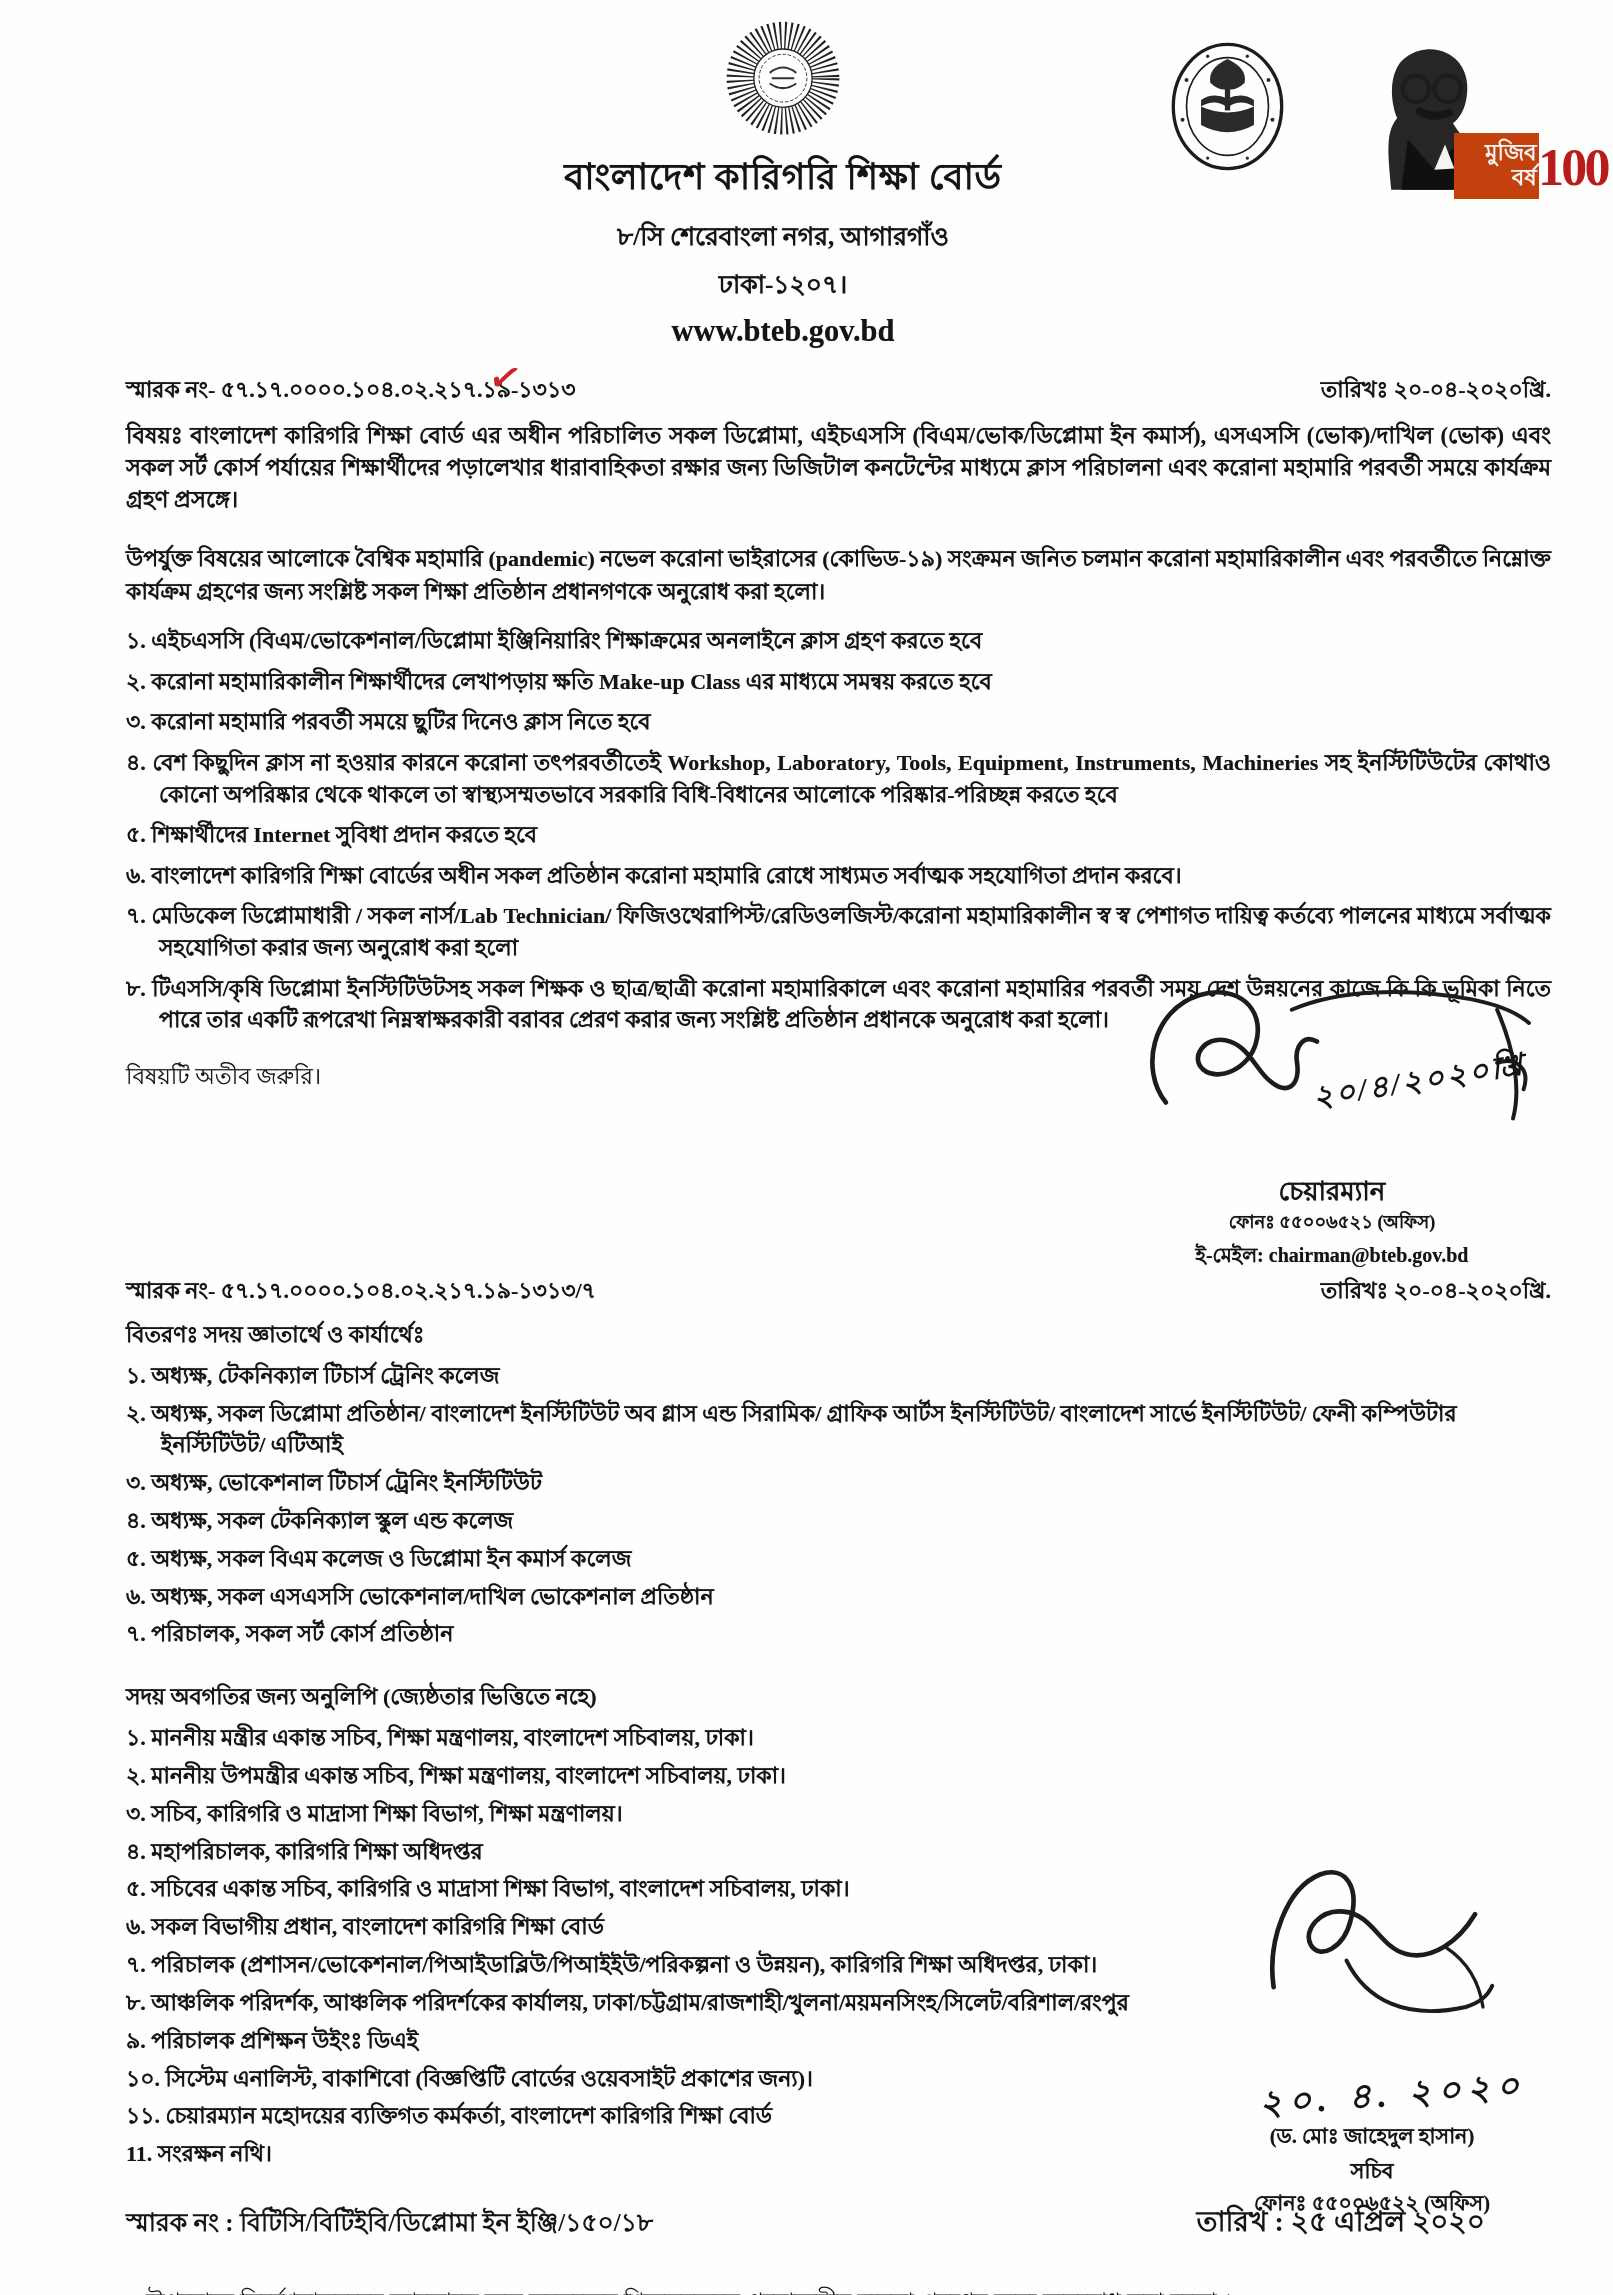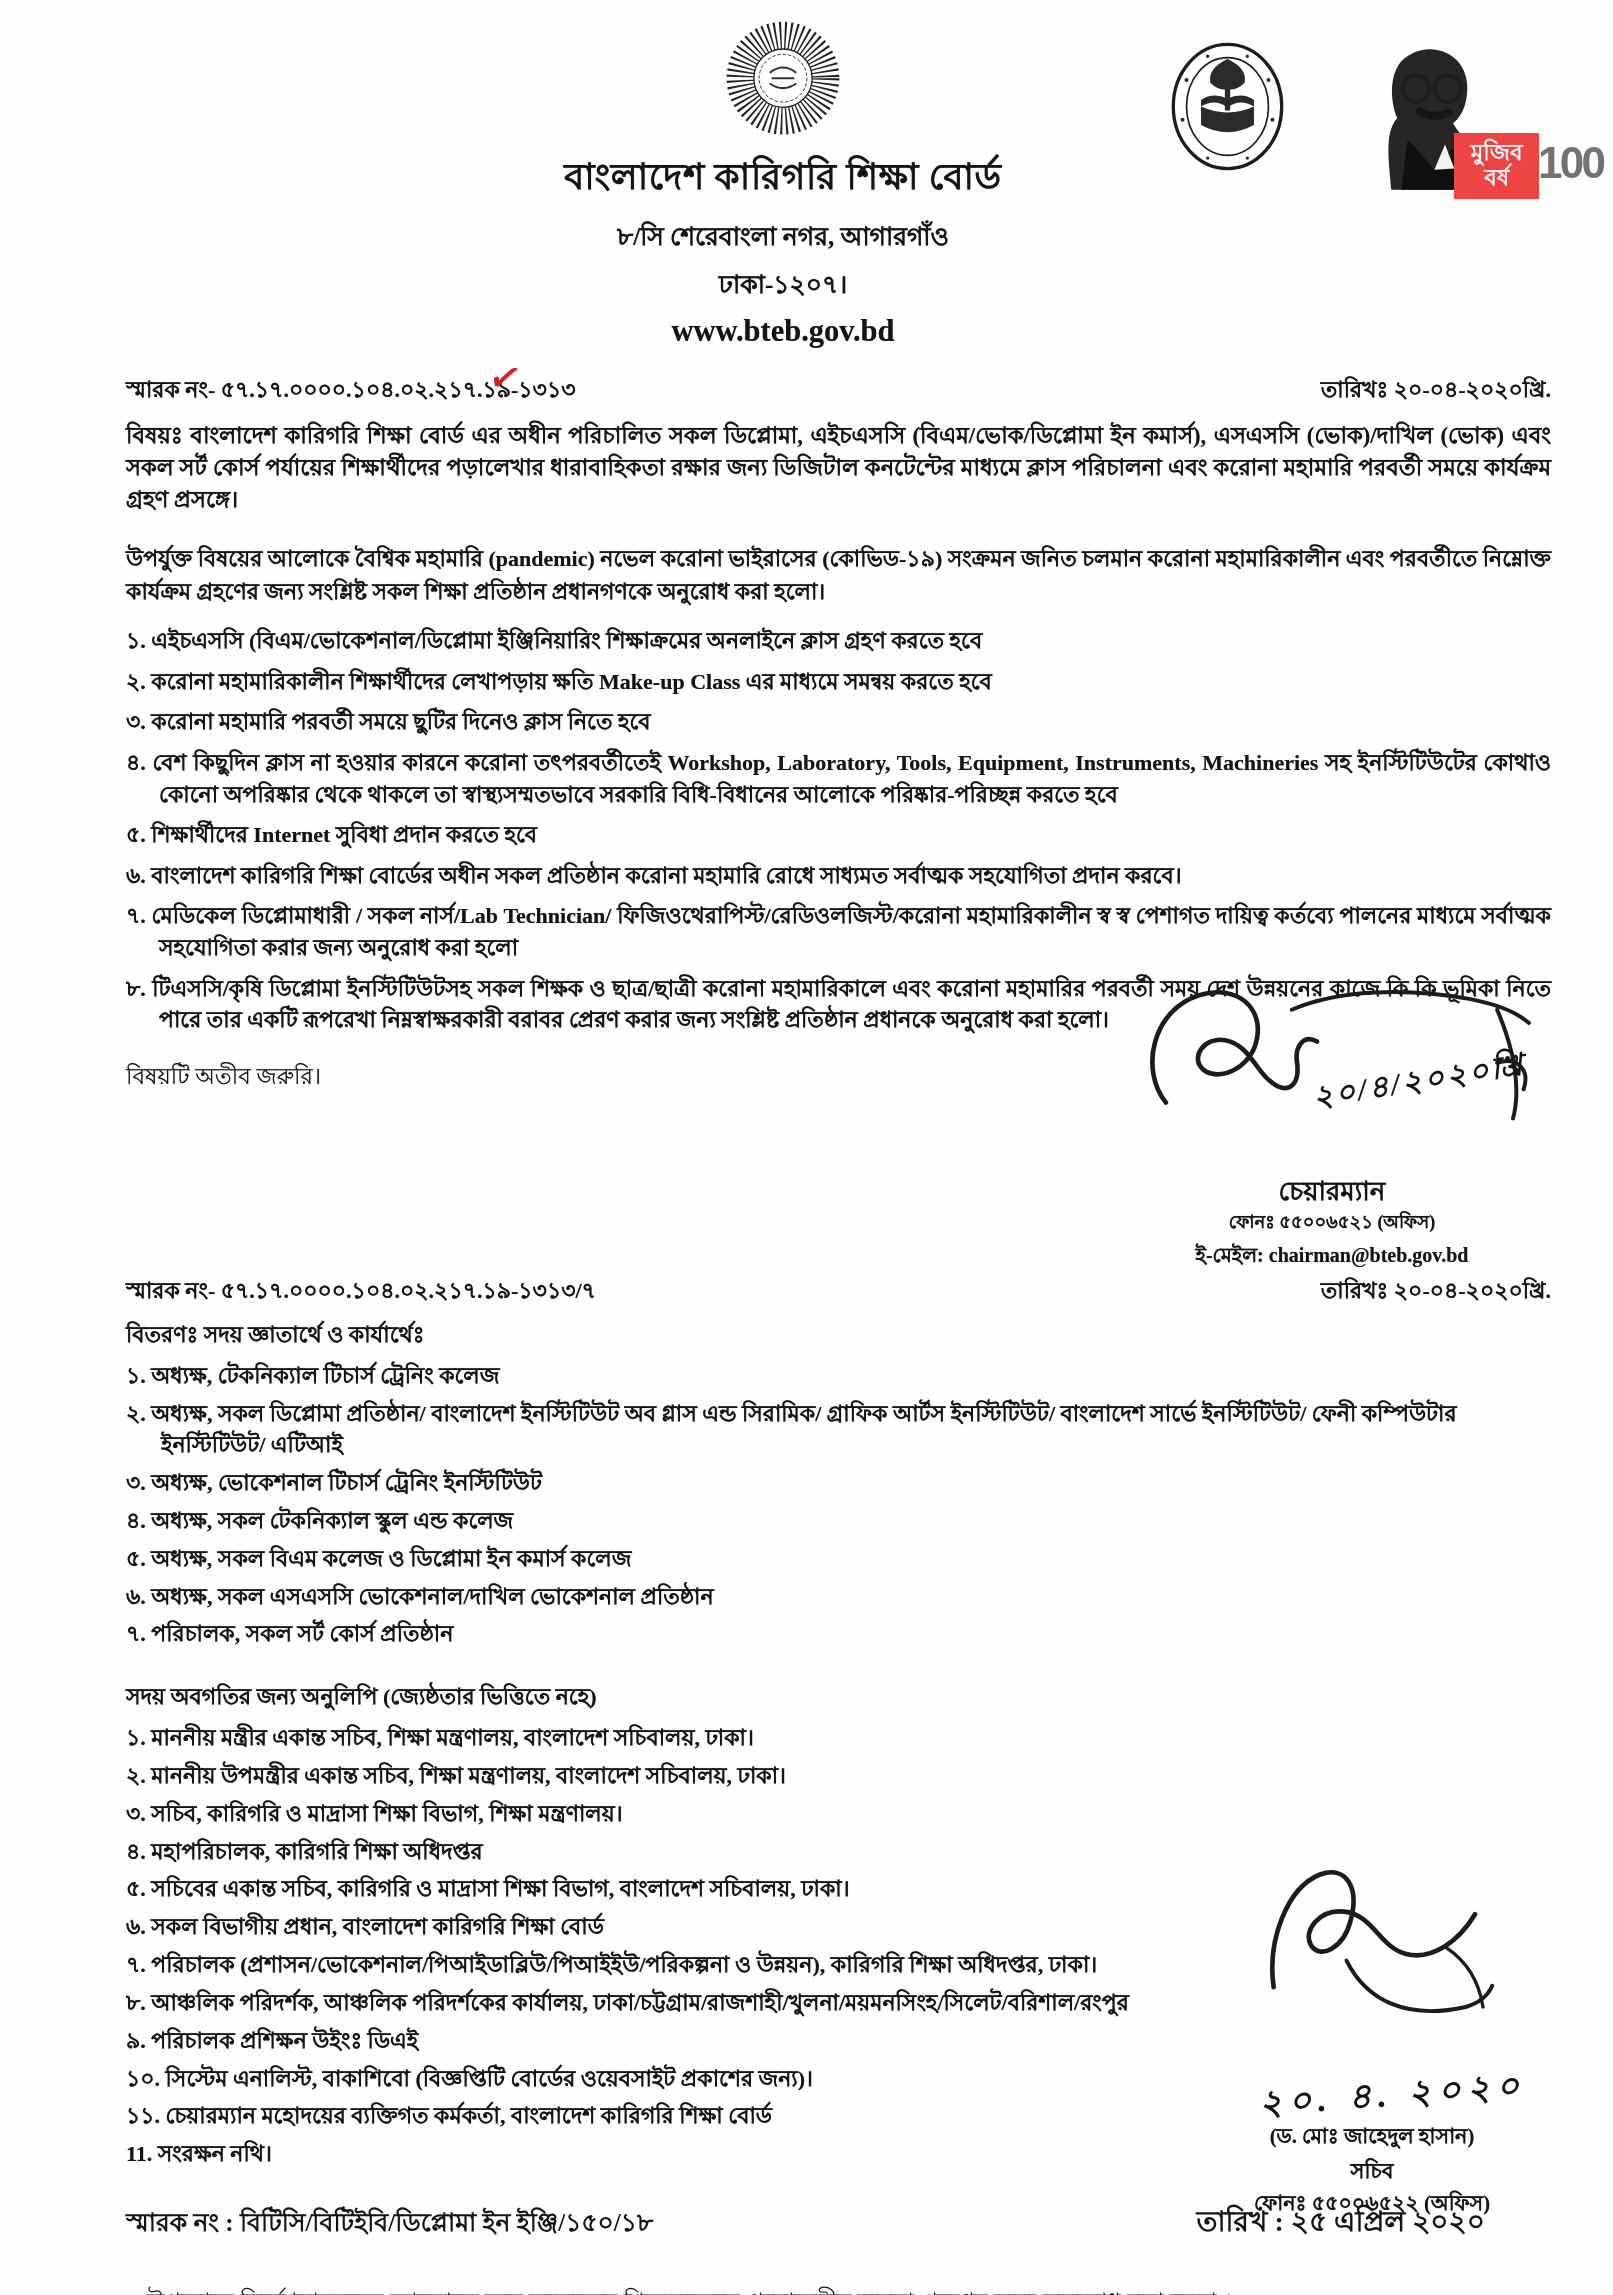--- a/index.html
+++ b/index.html
@@ -19,25 +19,25 @@
   .header{ text-align:center; width:1314px; }
   .seal-wrap{ display:flex; justify-content:center; }
   .org-name{ font-size:36px; font-weight:700; margin-top:6.6px; letter-spacing:0.7px;}
   .addr{ font-size:25px; font-weight:700; margin-top:8px;}
   .dhaka{ font-size:25px; font-weight:600; margin-top:5.3px;}
   .website{ font-size:30.5px; font-weight:600; margin-top:6.6px; font-family:"Liberation Serif",serif;}
 
   .right-logos{ position:absolute; top:33px; left:1155px; width:425px; height:166px; }
   .edu-seal{ position:absolute; left:13.3px; top:6.6px; }
   .mujib{ position:absolute; left:173px; top:0; width:246px; height:166px; }
-  .mujib-box{ position:absolute; left:126px; top:100px; width:80px; height:61px; background:#ef4444;
-              color:#f3f3f3; font-size:22.6px; line-height:1.1; font-weight:700; text-align:center;
+  .mujib-box{ position:absolute; left:126px; top:100px; width:80px; height:61px; background:#c2410c;
+              color:#f3f3f3; font-size:22.6px; line-height:1.1; font-weight:700; text-align:right;
               display:flex; align-items:center; justify-content:center; padding:2.7px;}
-  .mujib-100{ position:absolute; left:210px; top:105px; font-size:44px; font-weight:700; color:#737373;
-              font-family:Liberation Sans, sans-serif; letter-spacing:-2.7px;}
+  .mujib-100{ position:absolute; left:210px; top:105px; font-size:52px; font-weight:700; color:#b91c1c;
+              font-family:Liberation Serif, serif; letter-spacing:-2.7px;}
 
   
   .memo-row{ display:flex; justify-content:space-between; font-size:22px; font-weight:700; }
   .memo-row.first{ margin-top:22.6px; }
   .memo-num{ position:relative; }
   .red-tick{ position:absolute; left:368px; top:-10.6px; color:#cc2428; font-size:29px; font-weight:700;
              transform:rotate(12deg); text-shadow:none; }
 
   
   .subject{ font-size:22.6px; font-weight:700; line-height:1.42; text-align:justify; margin-top:10.6px;}

